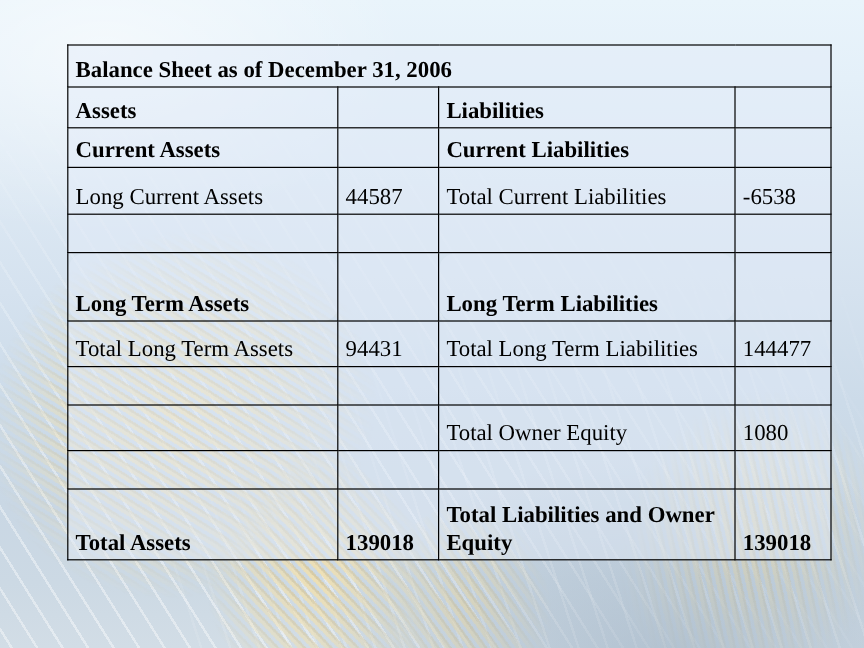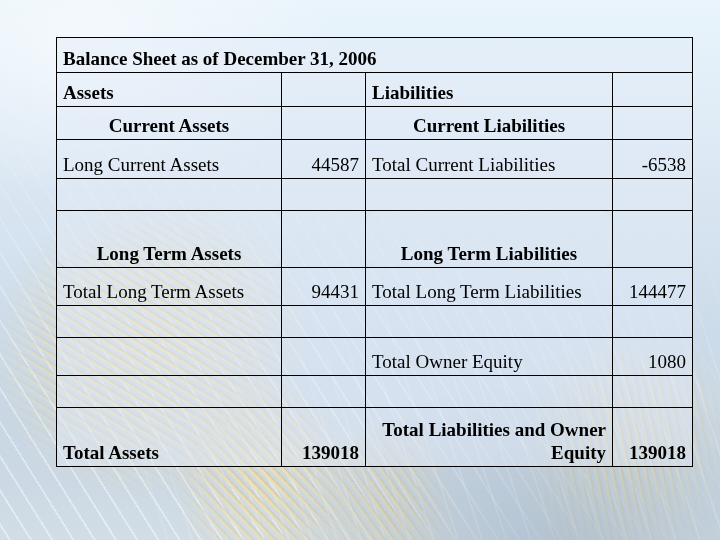--- a/index.html
+++ b/index.html
@@ -150,31 +150,30 @@
     height: 30px;
     padding-left: 8px;
   }
   td.hdr {
     font-weight: bold;
     vertical-align: middle;
     height: 29px;
   }
   td.sub {
     font-weight: bold;
-    text-align: center;
     vertical-align: middle;
     height: 28px;
   }
   td.sub-tall { height: 52px; border-radius: 14px; }
-  td.num  { text-align: right; }
+  td.num  { }
   td.bold { font-weight: bold; }
   td.spacer { height: 27px; }
   td.tall   { height: 52px; }
   td.grand  { height: 54px; vertical-align: bottom; }
-  td.wrap   { white-space: normal; text-align: right; }
+  td.wrap   { white-space: normal; }
   td.blank  { }
 </style>
 </head>
 <body>
 
 <div id="bg">
   <div class="sky"></div>
   <div class="awns"></div>
   <div class="awns2"></div>
   <div class="head head-a"></div>

